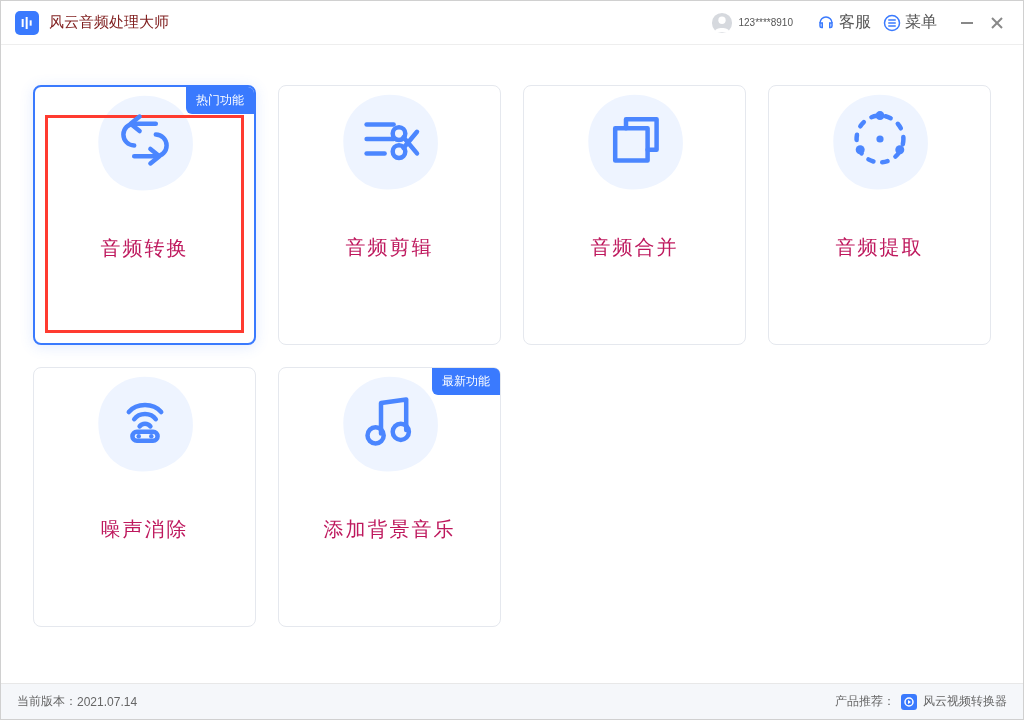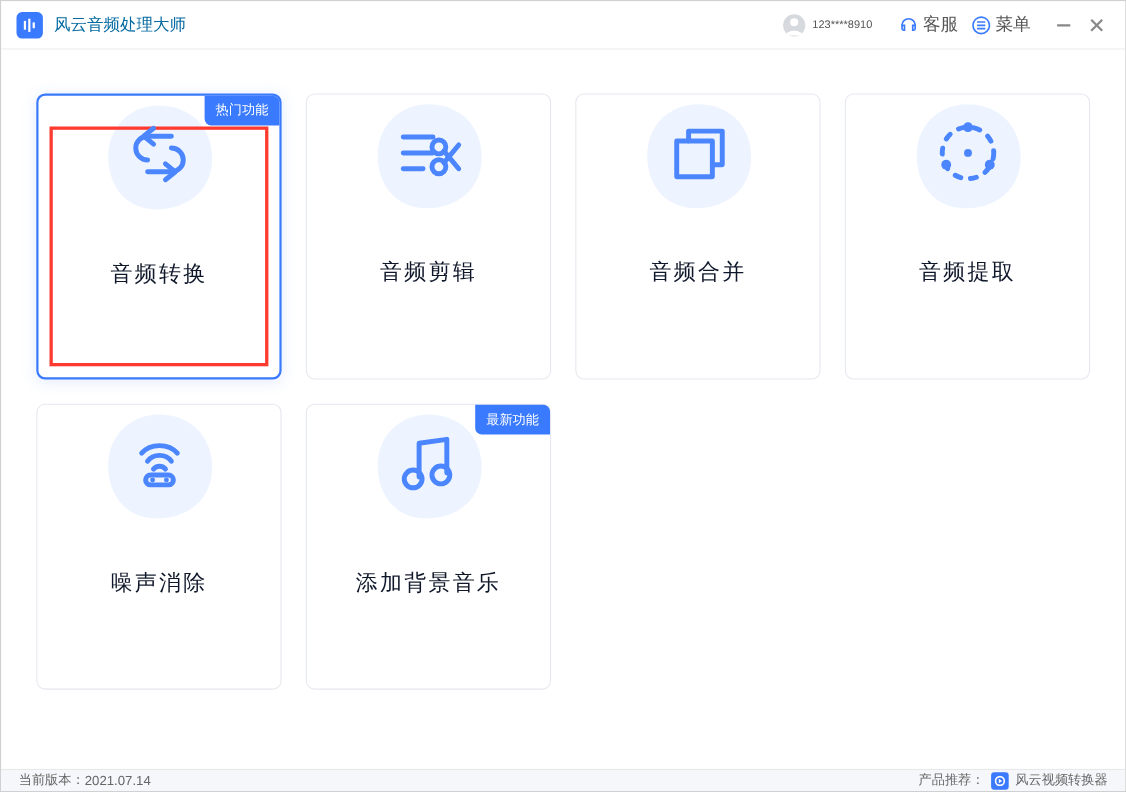--- a/index.html
+++ b/index.html
@@ -2,21 +2,21 @@
 <html><head>
 <meta charset="utf-8">
 <style>
 * { margin: 0; padding: 0; box-sizing: border-box; font-family: "Microsoft YaHei", "PingFang SC", sans-serif; }
 body { width: 1024px; height: 720px; background: #fff; border: 1px solid #d0d0d0; position: relative; overflow: hidden; }
 
 
 .header { height: 44px; display: flex; align-items: center; padding: 0 14px; border-bottom: 1px solid #eee; }
 .app-logo { width: 24px; height: 24px; background: #3a7afe; border-radius: 5px; display: flex; align-items: center; justify-content: center; margin-right: 10px; }
 .app-logo svg { width: 16px; height: 16px; }
-.app-title { font-size: 15px; color: #0369a1; }
+.app-title { font-size: 15px; color: #7f1d1d; }
 .header-spacer { flex: 1; }
 .user-avatar { width: 22px; height: 22px; margin-right: 6px; }
 .user-avatar svg { width: 22px; height: 22px; }
 .user-name { color: #555; font-size: 10px; margin-right: 24px; cursor: pointer; }
 .header-btn { display: flex; align-items: center; margin-right: 12px; cursor: pointer; color: #555; font-size: 16px; }
 .header-btn svg { width: 18px; height: 18px; margin-right: 4px; }
 .window-btn { width: 24px; height: 24px; display: flex; align-items: center; justify-content: center; cursor: pointer; color: #888; margin-left: 6px; }
 .window-btn svg { width: 14px; height: 14px; }
 
 
@@ -24,24 +24,24 @@
 .grid { display: grid; grid-template-columns: repeat(4, 1fr); gap: 22px; }
 .card { height: 260px; border: 1px solid #e5e8ee; border-radius: 8px; background: #fff; position: relative; display: flex; flex-direction: column; align-items: center; cursor: pointer; }
 .card.active { border: 2px solid #3a7afe; box-shadow: 0 2px 14px rgba(58,122,254,0.15); }
 .card.highlighted::after { content: ""; position: absolute; top: 28px; left: 10px; right: 10px; bottom: 10px; border: 3px solid #ff3b30; pointer-events: none; }
 .badge { position: absolute; top: 0; right: 0; background: #3a7afe; color: #fff; font-size: 12px; padding: 5px 10px; border-radius: 0 6px 0 6px; }
 .icon-wrap { width: 130px; height: 130px; position: relative; display: flex; align-items: center; justify-content: center; margin-bottom: 28px; margin-top: -10px; }
 .icon-blob { position: absolute; width: 115px; height: 110px; }
 .icon-blob svg { width: 100%; height: 100%; }
 .icon-glyph { position: relative; z-index: 1; }
 .icon-glyph svg { width: 72px; height: 72px; stroke: #4b86ff; fill: none; stroke-width: 5; stroke-linecap: round; stroke-linejoin: round; }
-.card-label { font-size: 20px; color: #0f172a; letter-spacing: 2px; }
-
-
-.footer { position: absolute; bottom: 0; left: 0; right: 0; height: 20px; background: #f5f7fa; border-top: 1px solid #e8e8e8; display: flex; align-items: center; padding: 0 16px; font-size: 12px; color: #666; }
+.card-label { font-size: 20px; color: #be185d; letter-spacing: 2px; }
+
+
+.footer { position: absolute; bottom: 0; left: 0; right: 0; height: 36px; background: #f5f7fa; border-top: 1px solid #e8e8e8; display: flex; align-items: center; padding: 0 16px; font-size: 12px; color: #666; }
 .footer-spacer { flex: 1; }
 .footer-reco-icon { width: 16px; height: 16px; background: #3a7afe; border-radius: 3px; display: flex; align-items: center; justify-content: center; margin: 0 6px; }
 .footer-reco-icon svg { width: 10px; height: 10px; }
 </style>
 </head>
 <body>
 
 <div class="header">
   <div class="app-logo">
     <svg viewBox="0 0 24 24">

